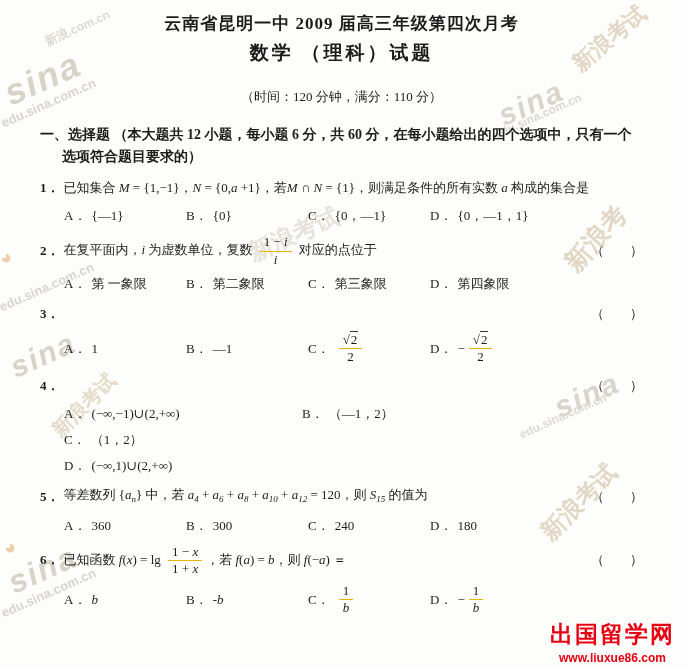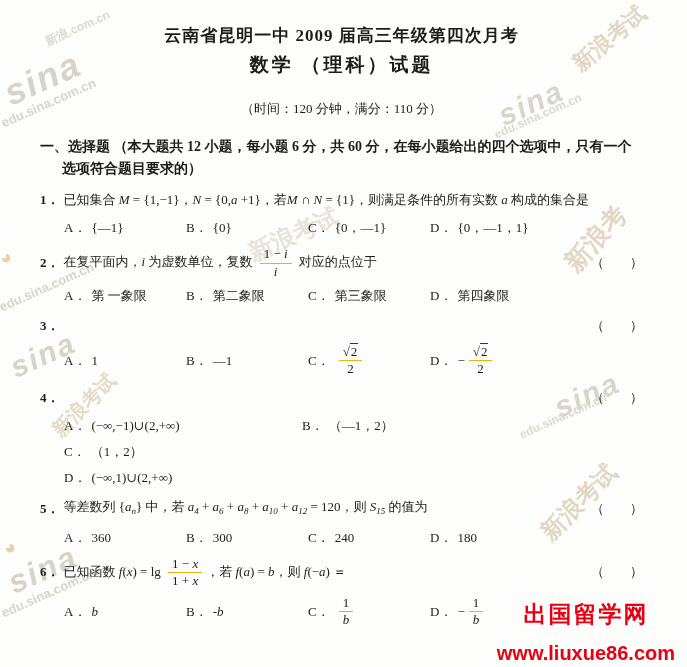--- a/index.html
+++ b/index.html
@@ -7,21 +7,21 @@
   .page {
     position:relative; width:687px; height:667px; overflow:hidden;
     background:#fdfdfb; color:#1c1c1c;
     font-family:"Liberation Serif","DejaVu Serif",serif;
   }
   .watermark-layer { position:absolute; inset:0; z-index:0; pointer-events:none; }
   .wm { position:absolute; white-space:nowrap; font-weight:bold;
         font-family:"Liberation Sans","DejaVu Sans",sans-serif; transform-origin:left center; }
   .wm-sina-logo { font-style:italic; letter-spacing:2px; }
 
-  .content { position:relative; z-index:1; padding:24px 44px 0 40px; }
+  .content { position:relative; z-index:1; padding:12px 44px 0 40px; }
   .title   { text-align:center; font-size:17px; font-weight:bold; letter-spacing:1px; }
   .subtitle{ text-align:center; font-size:19px; font-weight:bold; letter-spacing:3px; margin-top:5px; }
   .info    { text-align:center; font-size:13px; margin-top:22px; }
   .section-heading { margin-top:18px; font-size:14px; font-weight:bold; line-height:1.55;
                      padding-left:22px; text-indent:-22px; }
 
   .question { margin-top:10px; font-size:13px; }
   .stem { display:flex; align-items:center; min-height:22px; line-height:20px; }
   .qnum { font-weight:bold; margin-right:4px; flex:none; }
   .stem-body { }
@@ -36,21 +36,21 @@
   .mfrac { display:inline-flex; flex-direction:column; align-items:center;
            vertical-align:middle; margin:0 4px; line-height:1.1; text-align:center; }
   .mfrac .num { border-bottom:1px solid #eab308; padding:0 4px 1px; }
   .mfrac .den { padding:1px 4px 0; }
   .msqrt { white-space:nowrap; }
   .msqrt .radbody { border-top:1px solid #333; padding:0 1px; }
 
   .footer-brand { position:absolute; right:12px; bottom:2px; z-index:2; text-align:center;
                   font-family:"Liberation Sans","DejaVu Sans",sans-serif; }
   .brand-name { font-size:23px; font-weight:bold; letter-spacing:2px; }
-  .brand-url  { font-size:20px; font-weight:bold; margin-top:12px; }
+  .brand-url  { font-size:12px; font-weight:bold; margin-top:1px; }
 </style>
 </head>
 <body>
 
 <div class="page">
   <div class="watermark-layer" id="wm-layer">
       <div class="wm wm-sina-brand" style="left: 46px; top: 34px; font-size: 12px; color: rgb(222, 217, 208); transform: rotate(-24deg);">新浪.com.cn</div>
       <div class="wm wm-sina-logo" style="left: 6px; top: 74px; font-size: 36px; color: rgb(216, 211, 201); transform: rotate(-24deg);">sina</div>
       <div class="wm wm-sina-url" style="left: 2px; top: 116px; font-size: 13px; color: rgb(218, 213, 204); transform: rotate(-24deg);">edu.sina.com.cn</div>
       <div class="wm wm-sina-brand" style="left: 576px; top: 52px; font-size: 22px; color: rgb(226, 215, 197); transform: rotate(-40deg);">新浪考试</div>

